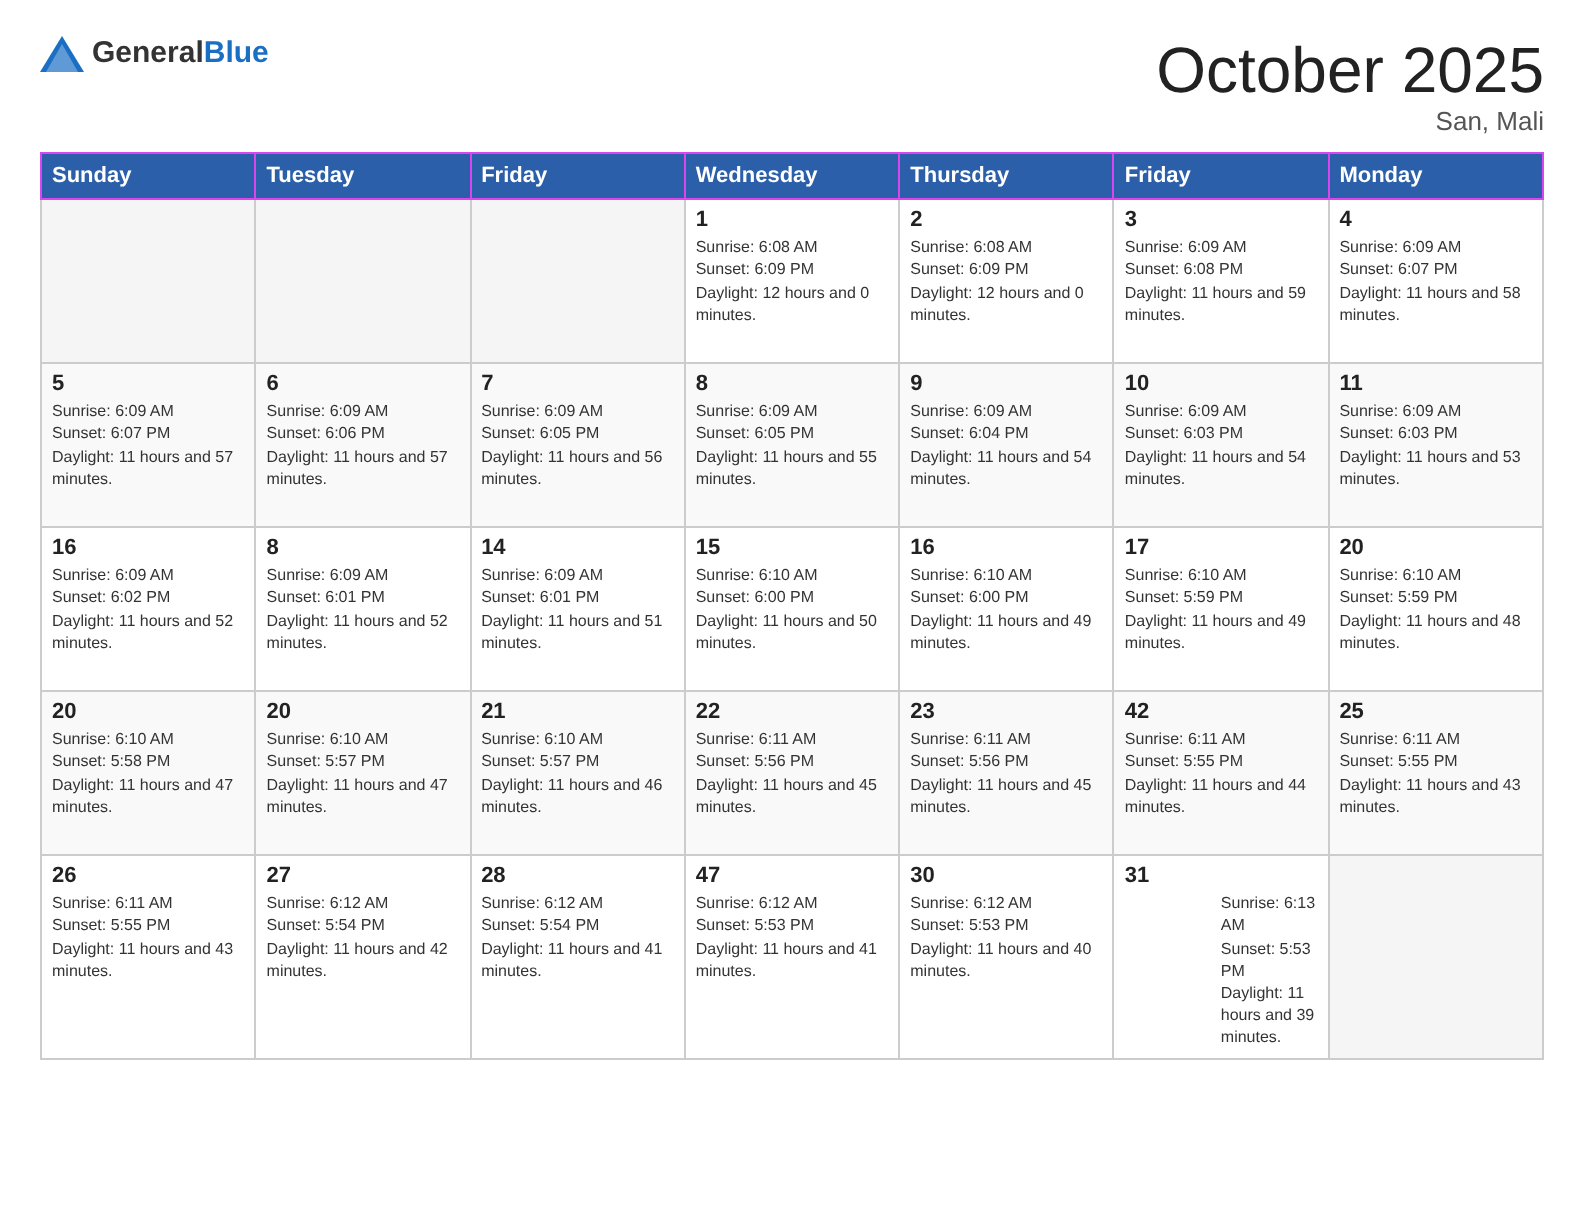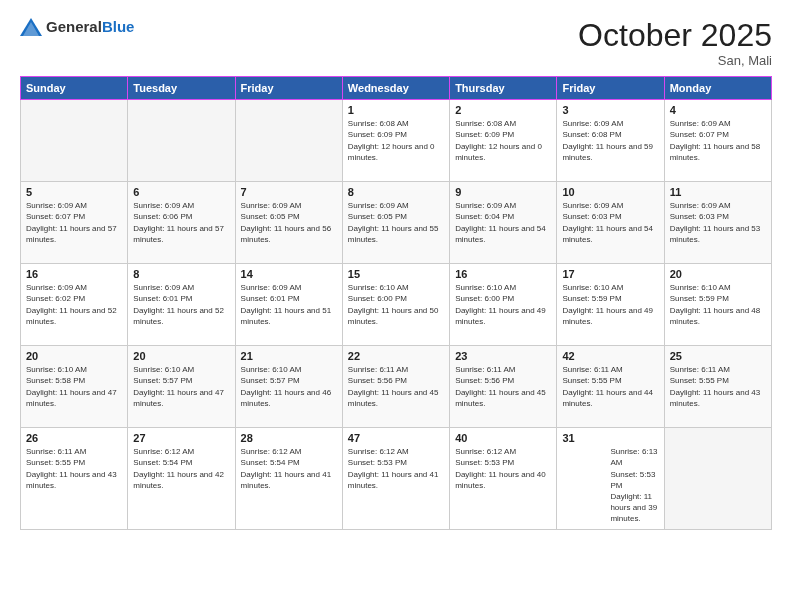--- a/index.html
+++ b/index.html
@@ -299,21 +299,21 @@
 Sunset: 5:54 PM
 Daylight: 11 hours and 41 minutes.</div>
           </td>
           <td>
             <span class="day-number">47</span>
             <div class="day-info" style="white-space: pre-line;">Sunrise: 6:12 AM
 Sunset: 5:53 PM
 Daylight: 11 hours and 41 minutes.</div>
           </td>
           <td>
-            <span class="day-number">40</span>
+            <span class="day-number">30</span>
             <div class="day-info" style="white-space: pre-line;">Sunrise: 6:12 AM
 Sunset: 5:53 PM
 Daylight: 11 hours and 40 minutes.</div>
           </td>
           <td>
             <span class="day-number">31</span>
             <div class="day-info" style="white-space: pre-line; margin-left: 48px;">Sunrise: 6:13 AM
 Sunset: 5:53 PM
 Daylight: 11 hours and 39 minutes.</div>
           </td>

